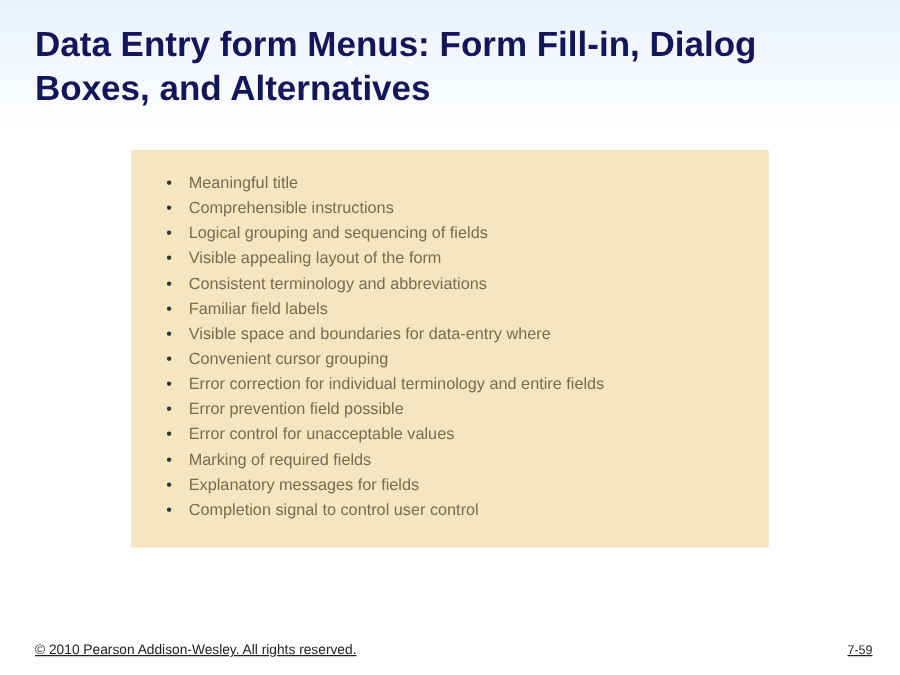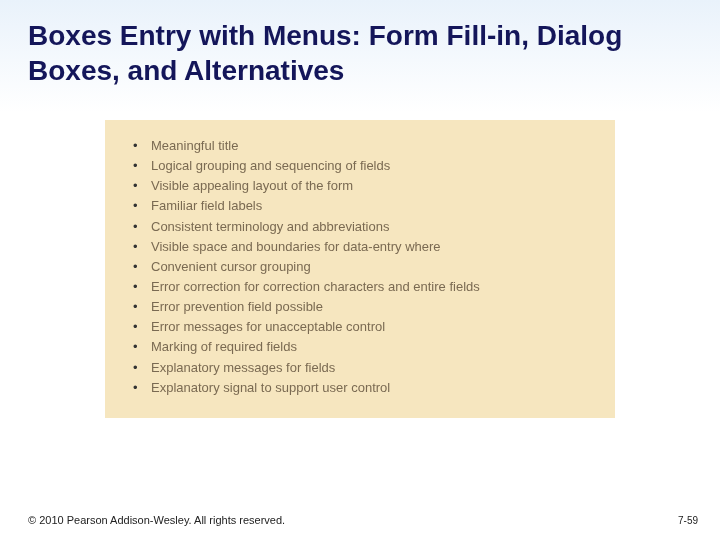--- a/index.html
+++ b/index.html
@@ -49,47 +49,49 @@
     bottom: 14px;
     left: 0;
     right: 0;
     width: 100%;
     padding: 0 22px 0 28px;
     display: flex;
     justify-content: space-between;
     align-items: flex-end;
     font-size: 11px;
     color: #222;
+    text-decoration: underline;
   }
   .page-num {
     font-size: 10px;
     color: #222;
   }
 </style>
 </head>
 <body>
 
 <div class="header">
-  <h1 class="title">Boxes Entry with Menus: Form Fill-in, Dialog Boxes, and Alternatives</h1>
+  <h1 class="title">Data Entry form Menus: Form Fill-in, Dialog Boxes, and Alternatives</h1>
 </div>
 
 <div class="content-box">
   <ul class="bullet-list">
     <li>Meaningful title</li>
+    <li>Comprehensible instructions</li>
     <li>Logical grouping and sequencing of fields</li>
     <li>Visible appealing layout of the form</li>
+    <li>Consistent terminology and abbreviations</li>
     <li>Familiar field labels</li>
-    <li>Consistent terminology and abbreviations</li>
     <li>Visible space and boundaries for data-entry where</li>
     <li>Convenient cursor grouping</li>
-    <li>Error correction for correction characters and entire fields</li>
+    <li>Error correction for individual terminology and entire fields</li>
     <li>Error prevention field possible</li>
-    <li>Error messages for unacceptable control</li>
+    <li>Error control for unacceptable values</li>
     <li>Marking of required fields</li>
     <li>Explanatory messages for fields</li>
-    <li>Explanatory signal to support user control</li>
+    <li>Completion signal to control user control</li>
   </ul>
 </div>
 
 <div class="footer">
   <span>© 2010 Pearson Addison-Wesley. All rights reserved.</span>
   <span class="page-num">7-59</span>
 </div>
 
 </body></html>

